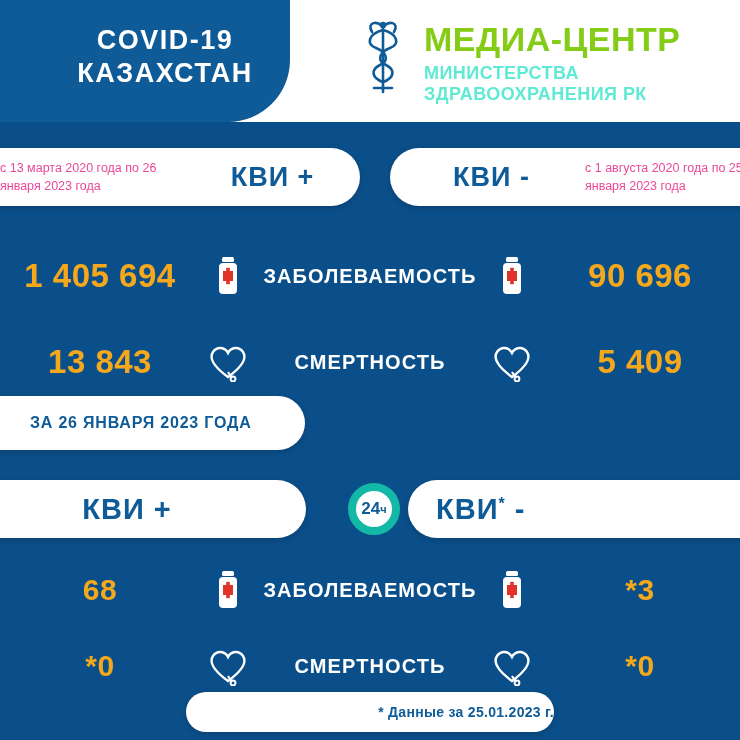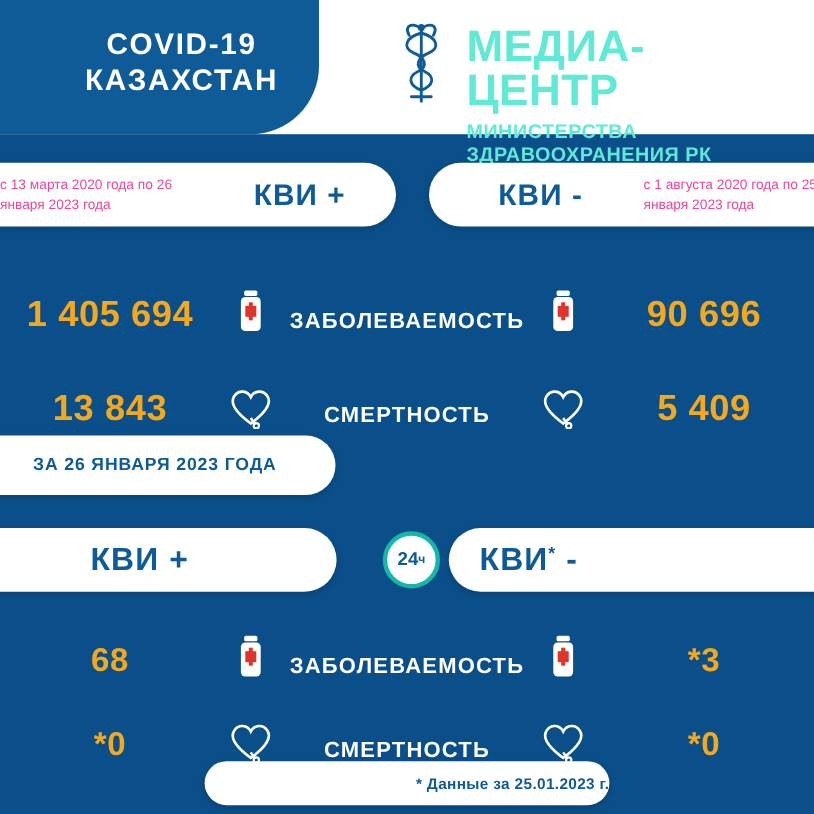--- a/index.html
+++ b/index.html
@@ -68,23 +68,23 @@
     left: 0; top: 0;
     width: 62px;
     height: 80px;
   }
   .logo-text {
     position: absolute;
     left: 72px;
     top: 4px;
   }
   .logo-main {
-    font-size: 40px;
-    font-weight: bold;
-    color: #5eead4;
+    font-size: 34px;
+    font-weight: bold;
+    color: #84cc16;
     letter-spacing: 0.5px;
     line-height: 1;
   }
   .logo-sub {
     margin-top: 7px;
     font-size: 18px;
     font-weight: bold;
     color: #5eead4;
     letter-spacing: 0.45px;
   }
@@ -133,21 +133,21 @@
   .pill-right .kvi-label { margin-left: 14px; text-align: center; }
   .pill-right .period { margin-left: 6px; }
 
   
   .stat-row {
     position: absolute;
     left: 0;
     width: 740px;
     height: 56px;
     display: flex;
-    align-items: flex-end;
+    align-items: center;
   }
   .stat-left-num {
     width: 200px;
     text-align: center;
     color: #f5a81c;
     font-size: 33px;
     font-weight: bold;
     letter-spacing: 0.5px;
   }
   .stat-icon {
@@ -245,21 +245,21 @@
 
   
   .badge24 {
     position: absolute;
     left: 348px;
     top: 483px;
     width: 52px;
     height: 52px;
     border-radius: 50%;
     background: #ffffff;
-    border: 4px solid #14b8a6;
+    border: 8px solid #14b8a6;
     display: flex;
     align-items: center;
     justify-content: center;
     box-sizing: border-box;
     color: #0e5b97;
     font-size: 17px;
     font-weight: bold;
   }
   .badge24 .h { font-size: 11px; }
 

